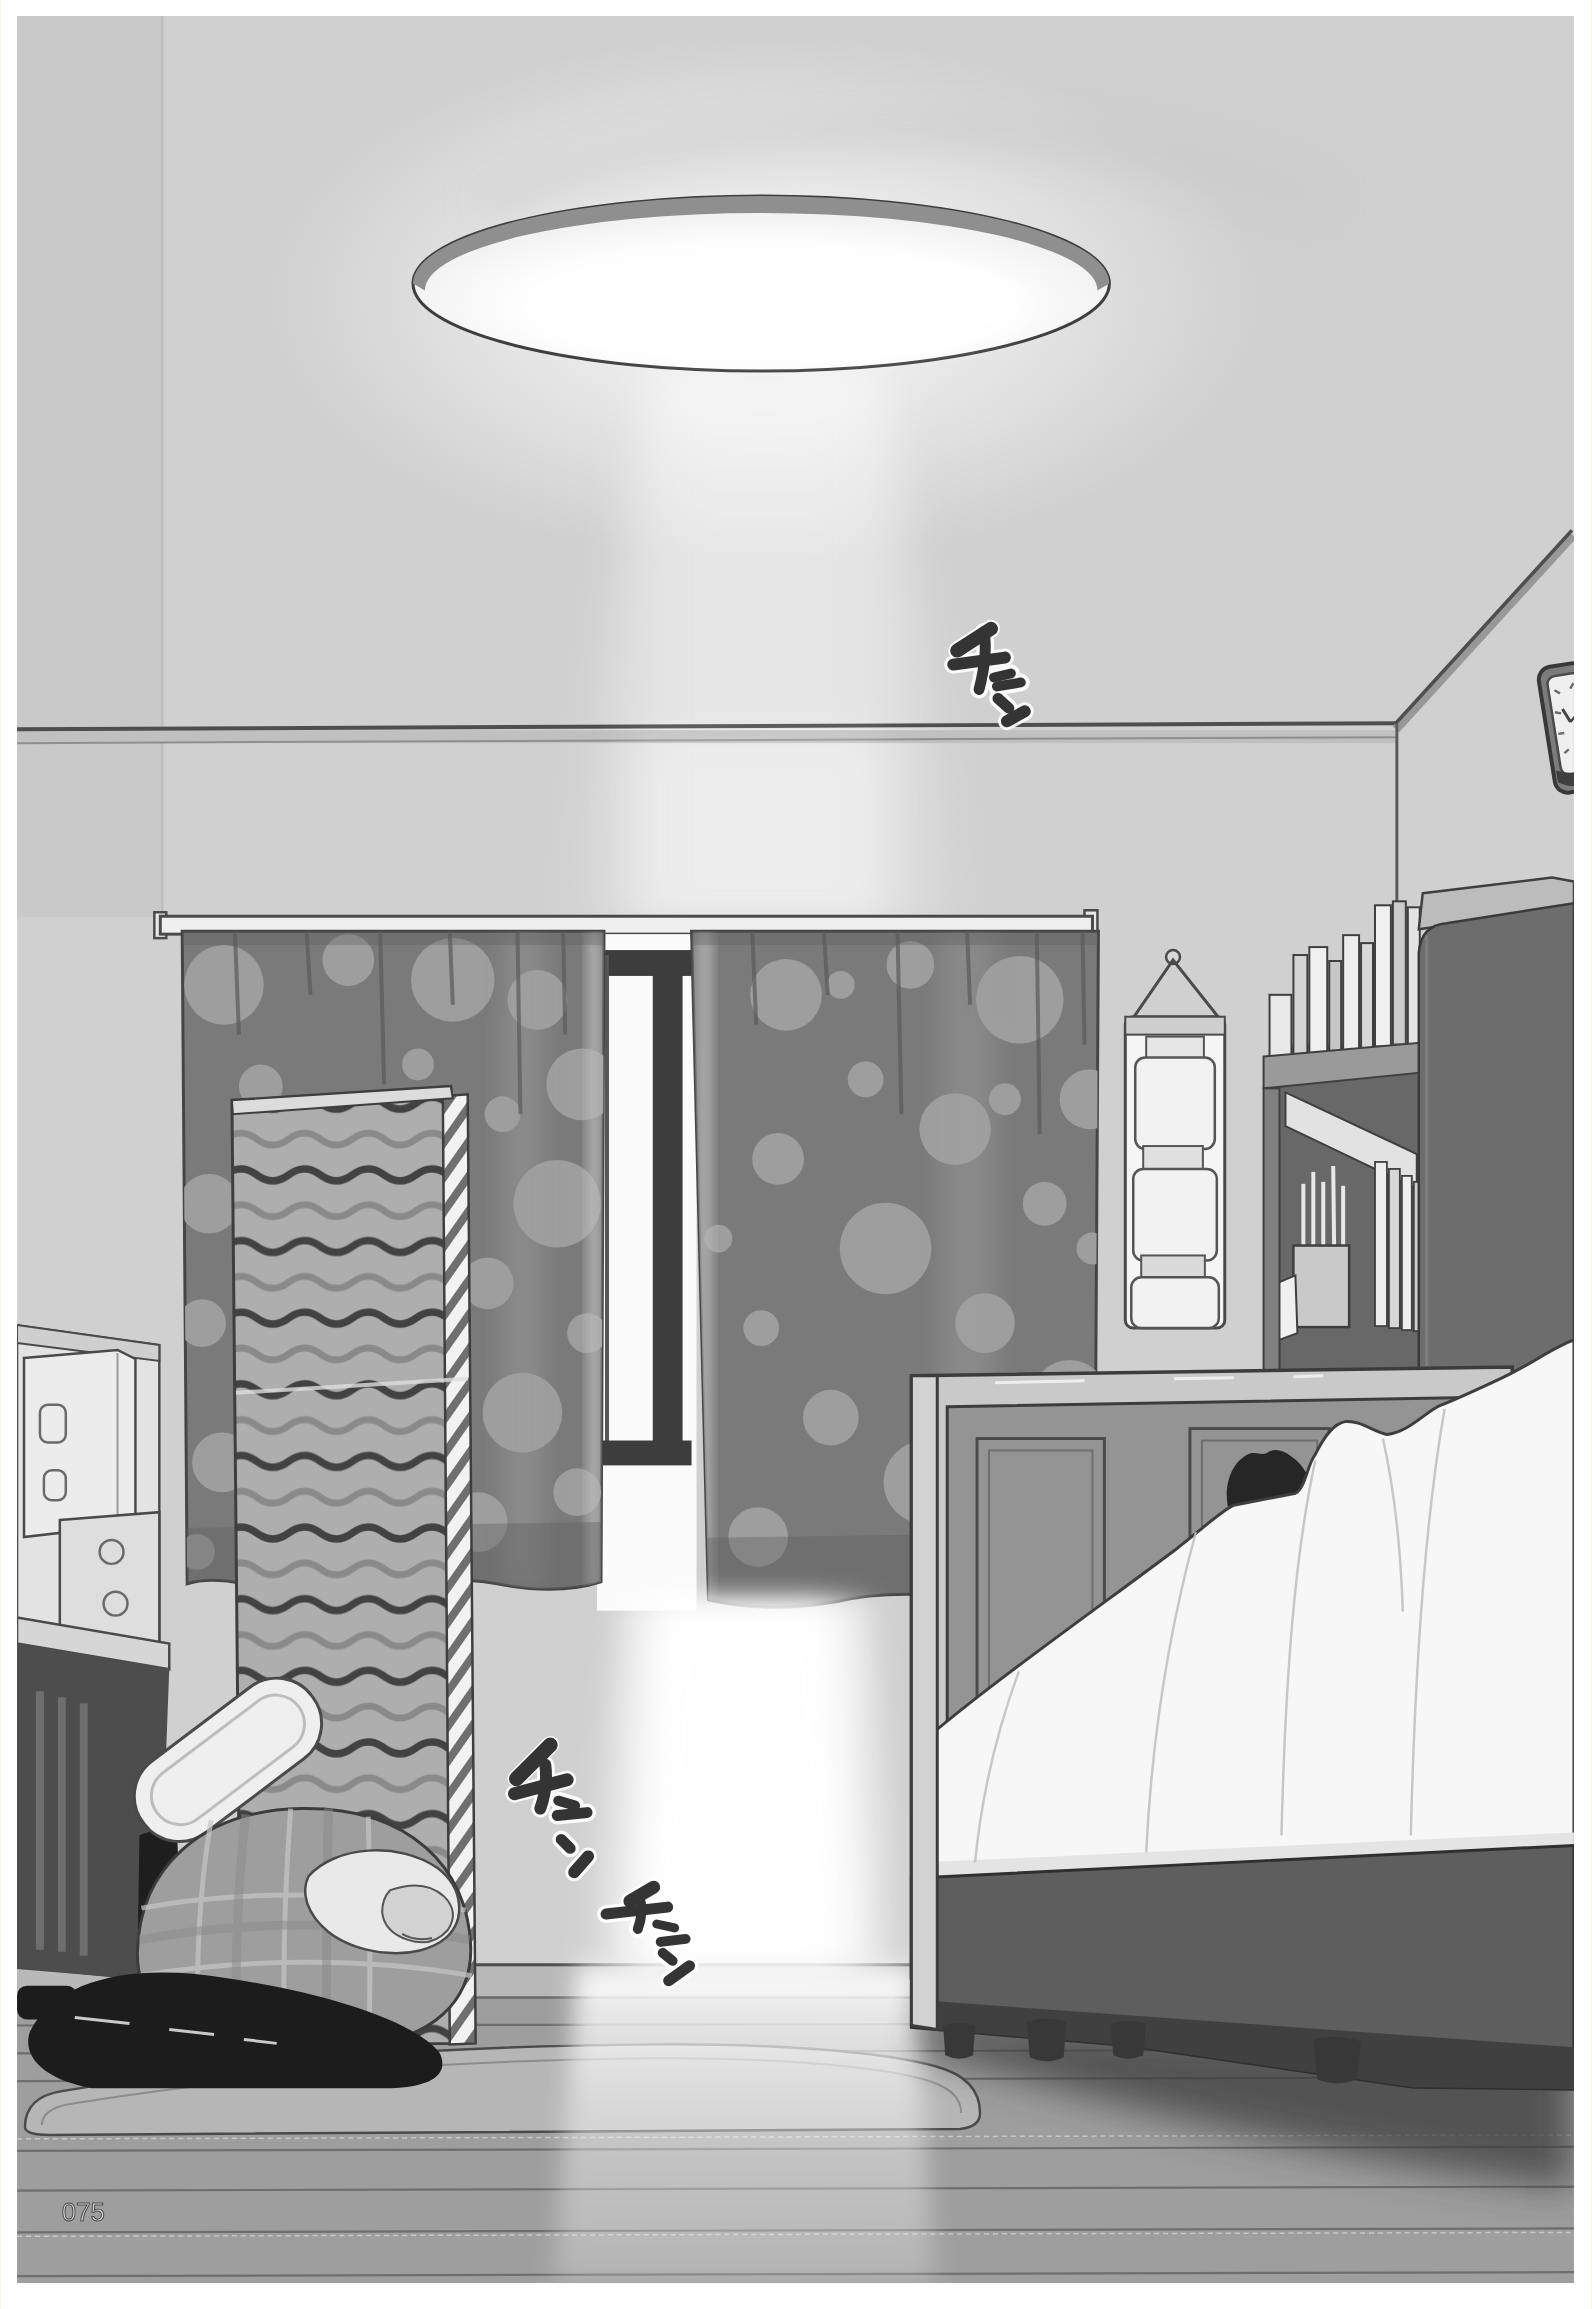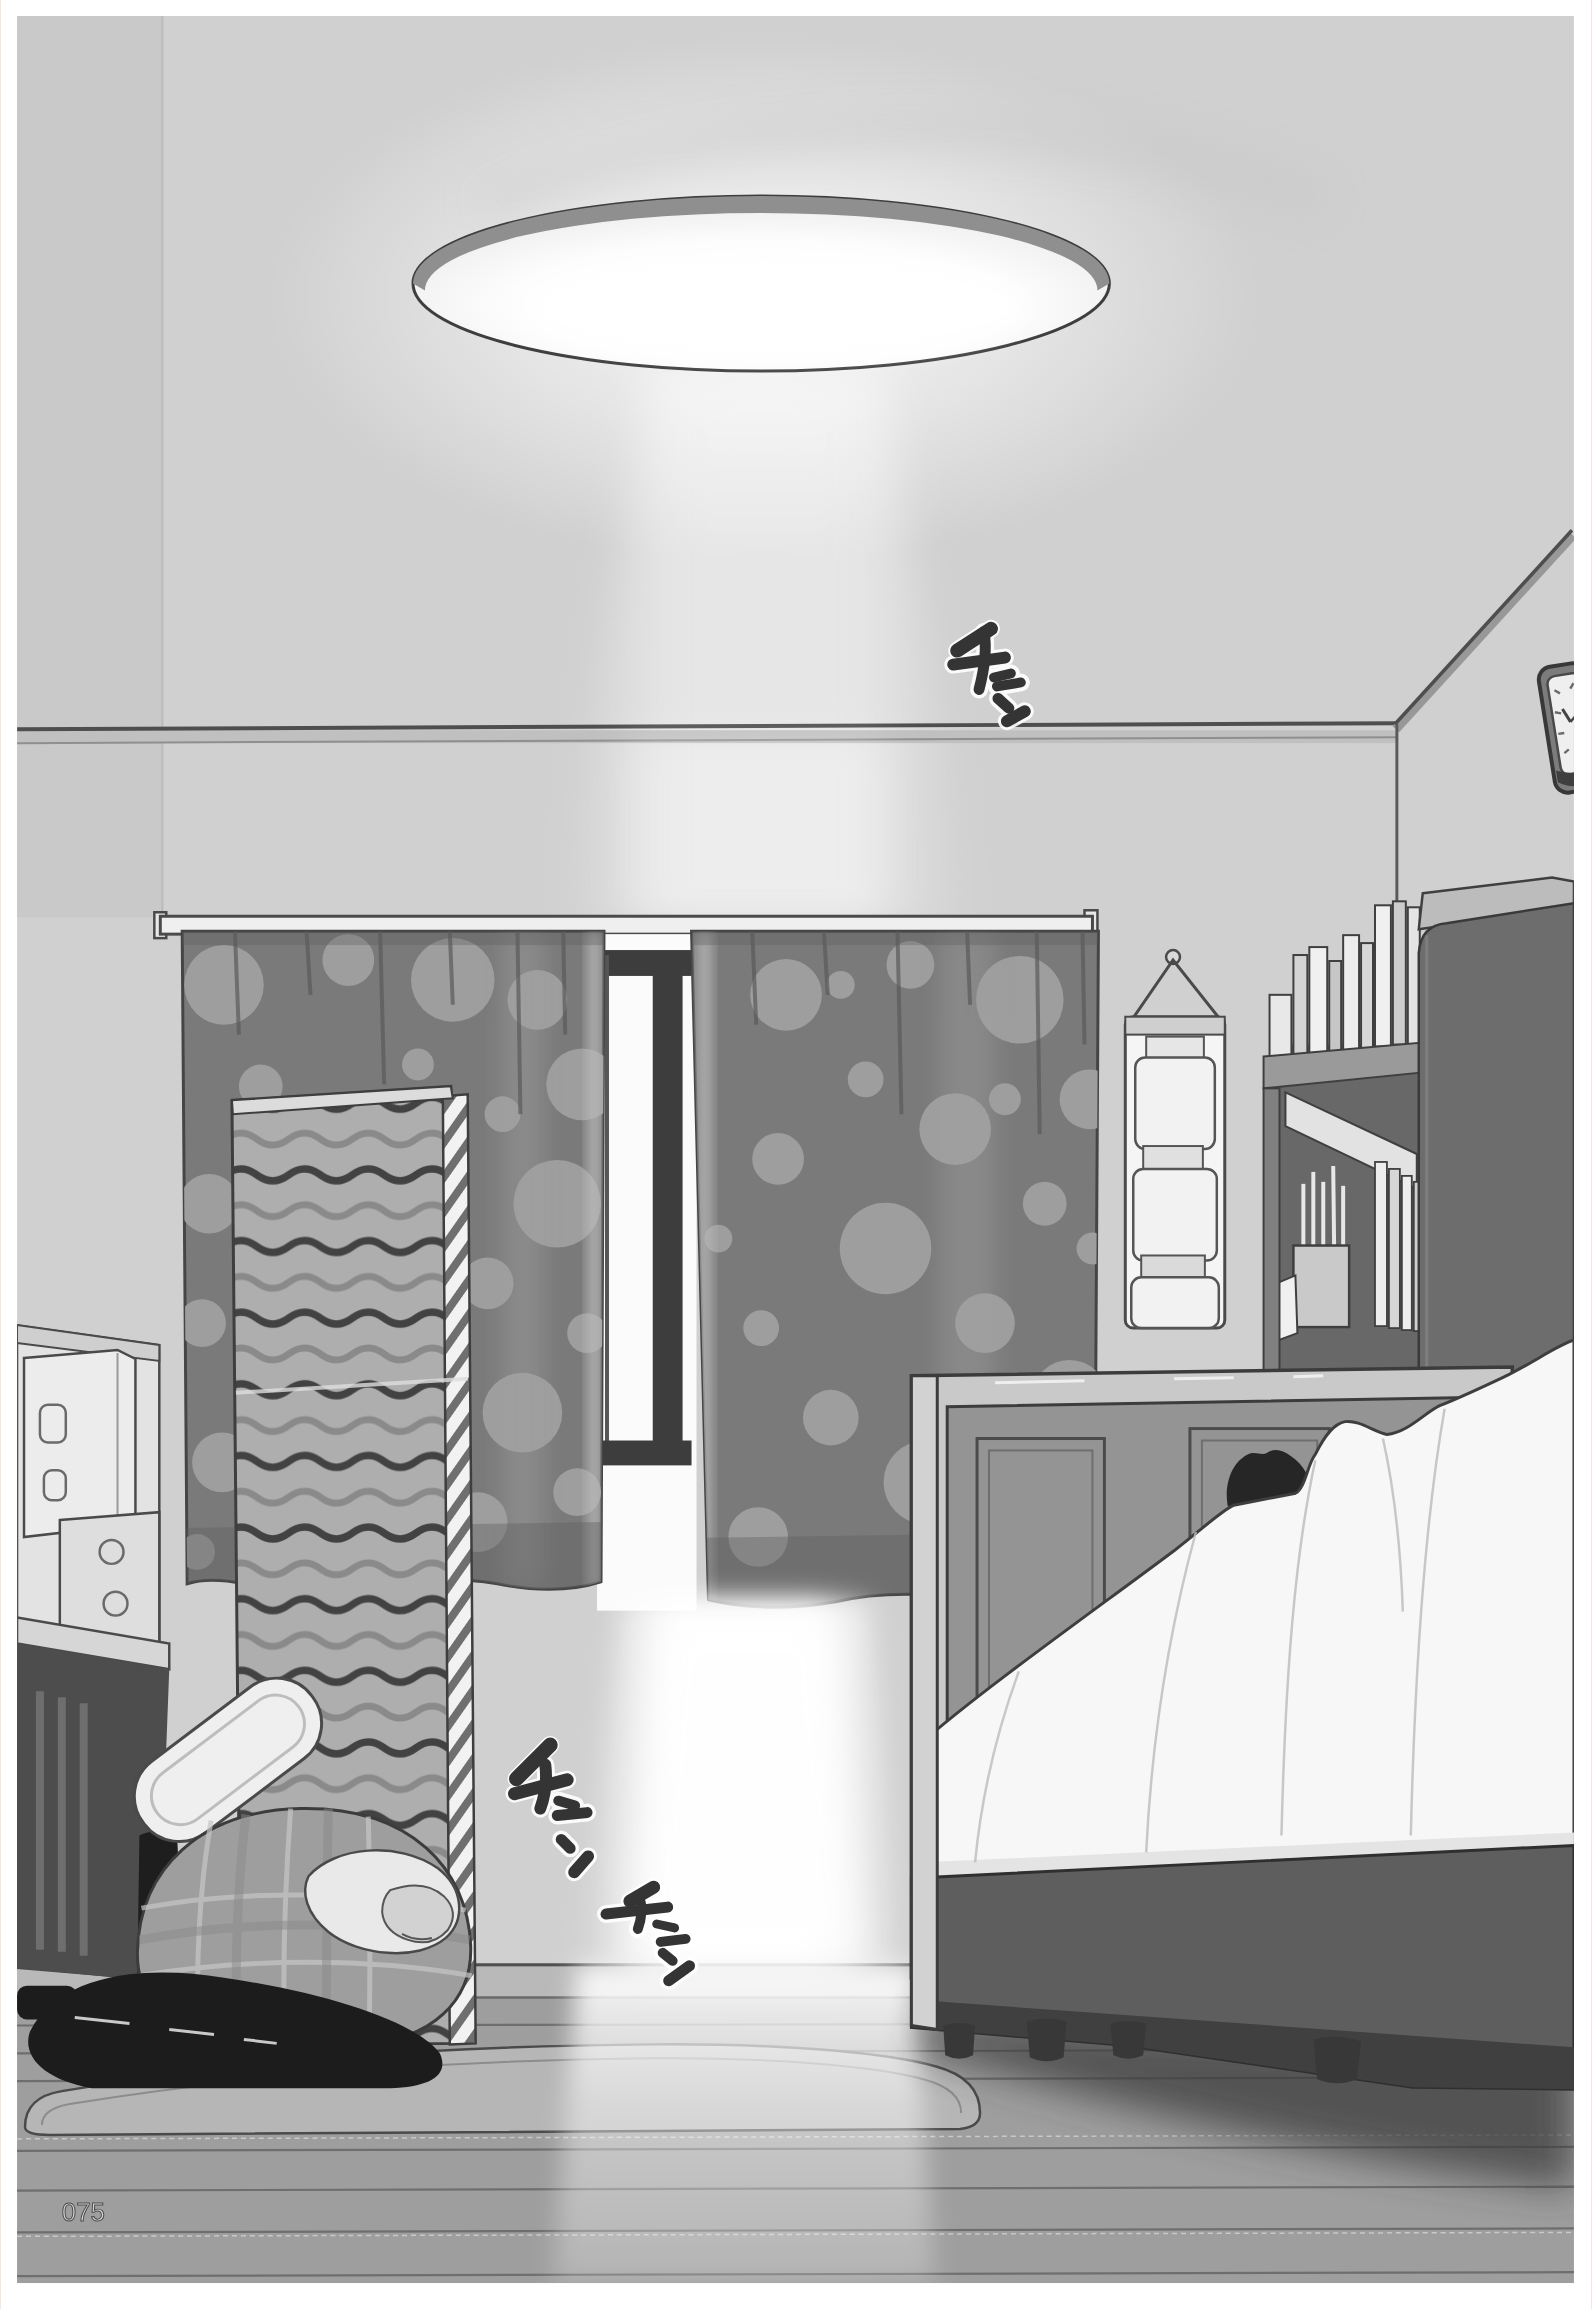--- a/index.html
+++ b/index.html
@@ -1,16 +1,16 @@
 <!DOCTYPE html>
 <html><head>
 <meta charset="utf-8">
 <style>
   html,body{margin:0;padding:0;background:#ffffff;}
-  #page{width:1592px;height:2309px;position:relative;background:#c2410c;font-family:"Liberation Sans", sans-serif;}
+  #page{width:1592px;height:2309px;position:relative;background:#fdba74;font-family:"Liberation Sans", sans-serif;}
   svg{display:block;}
 </style>
 </head>
 <body>
 <div id="page">
 <svg width="1592" height="2309" viewBox="0 0 1600 2321">
 <defs>
   <clipPath id="art">
           <rect x="17" y="16" width="1565" height="2279"></rect>
         </clipPath>

